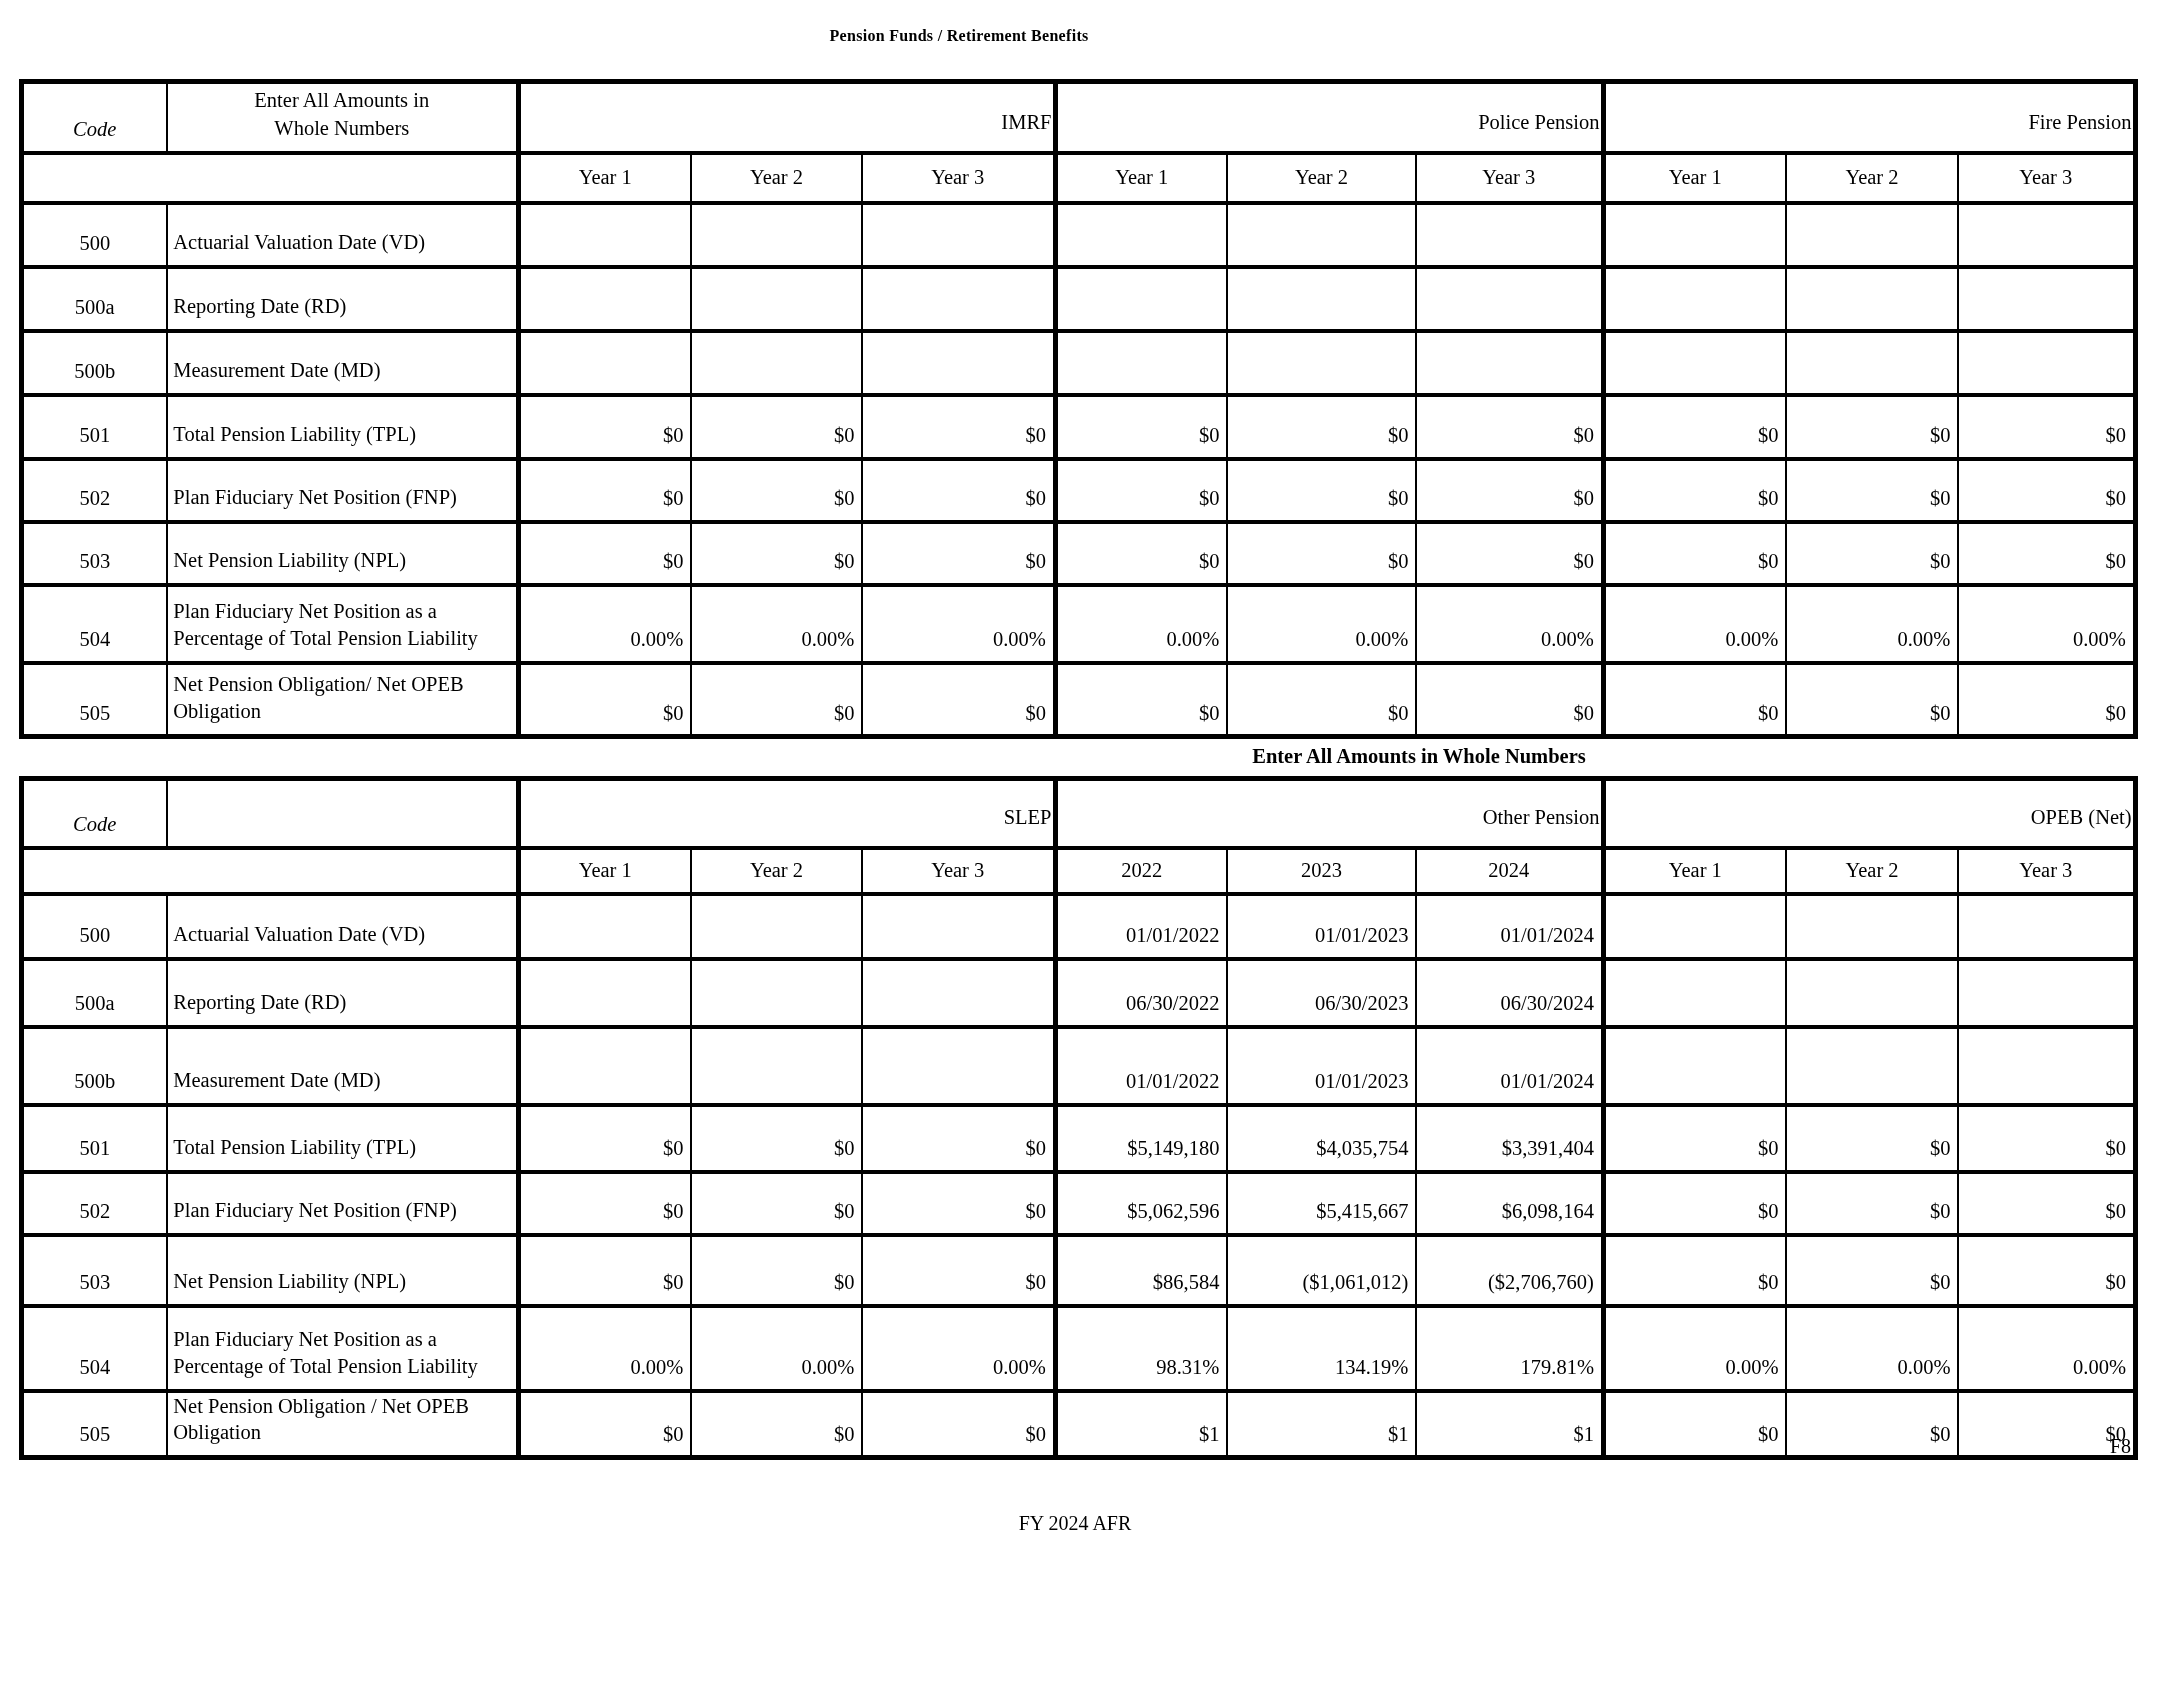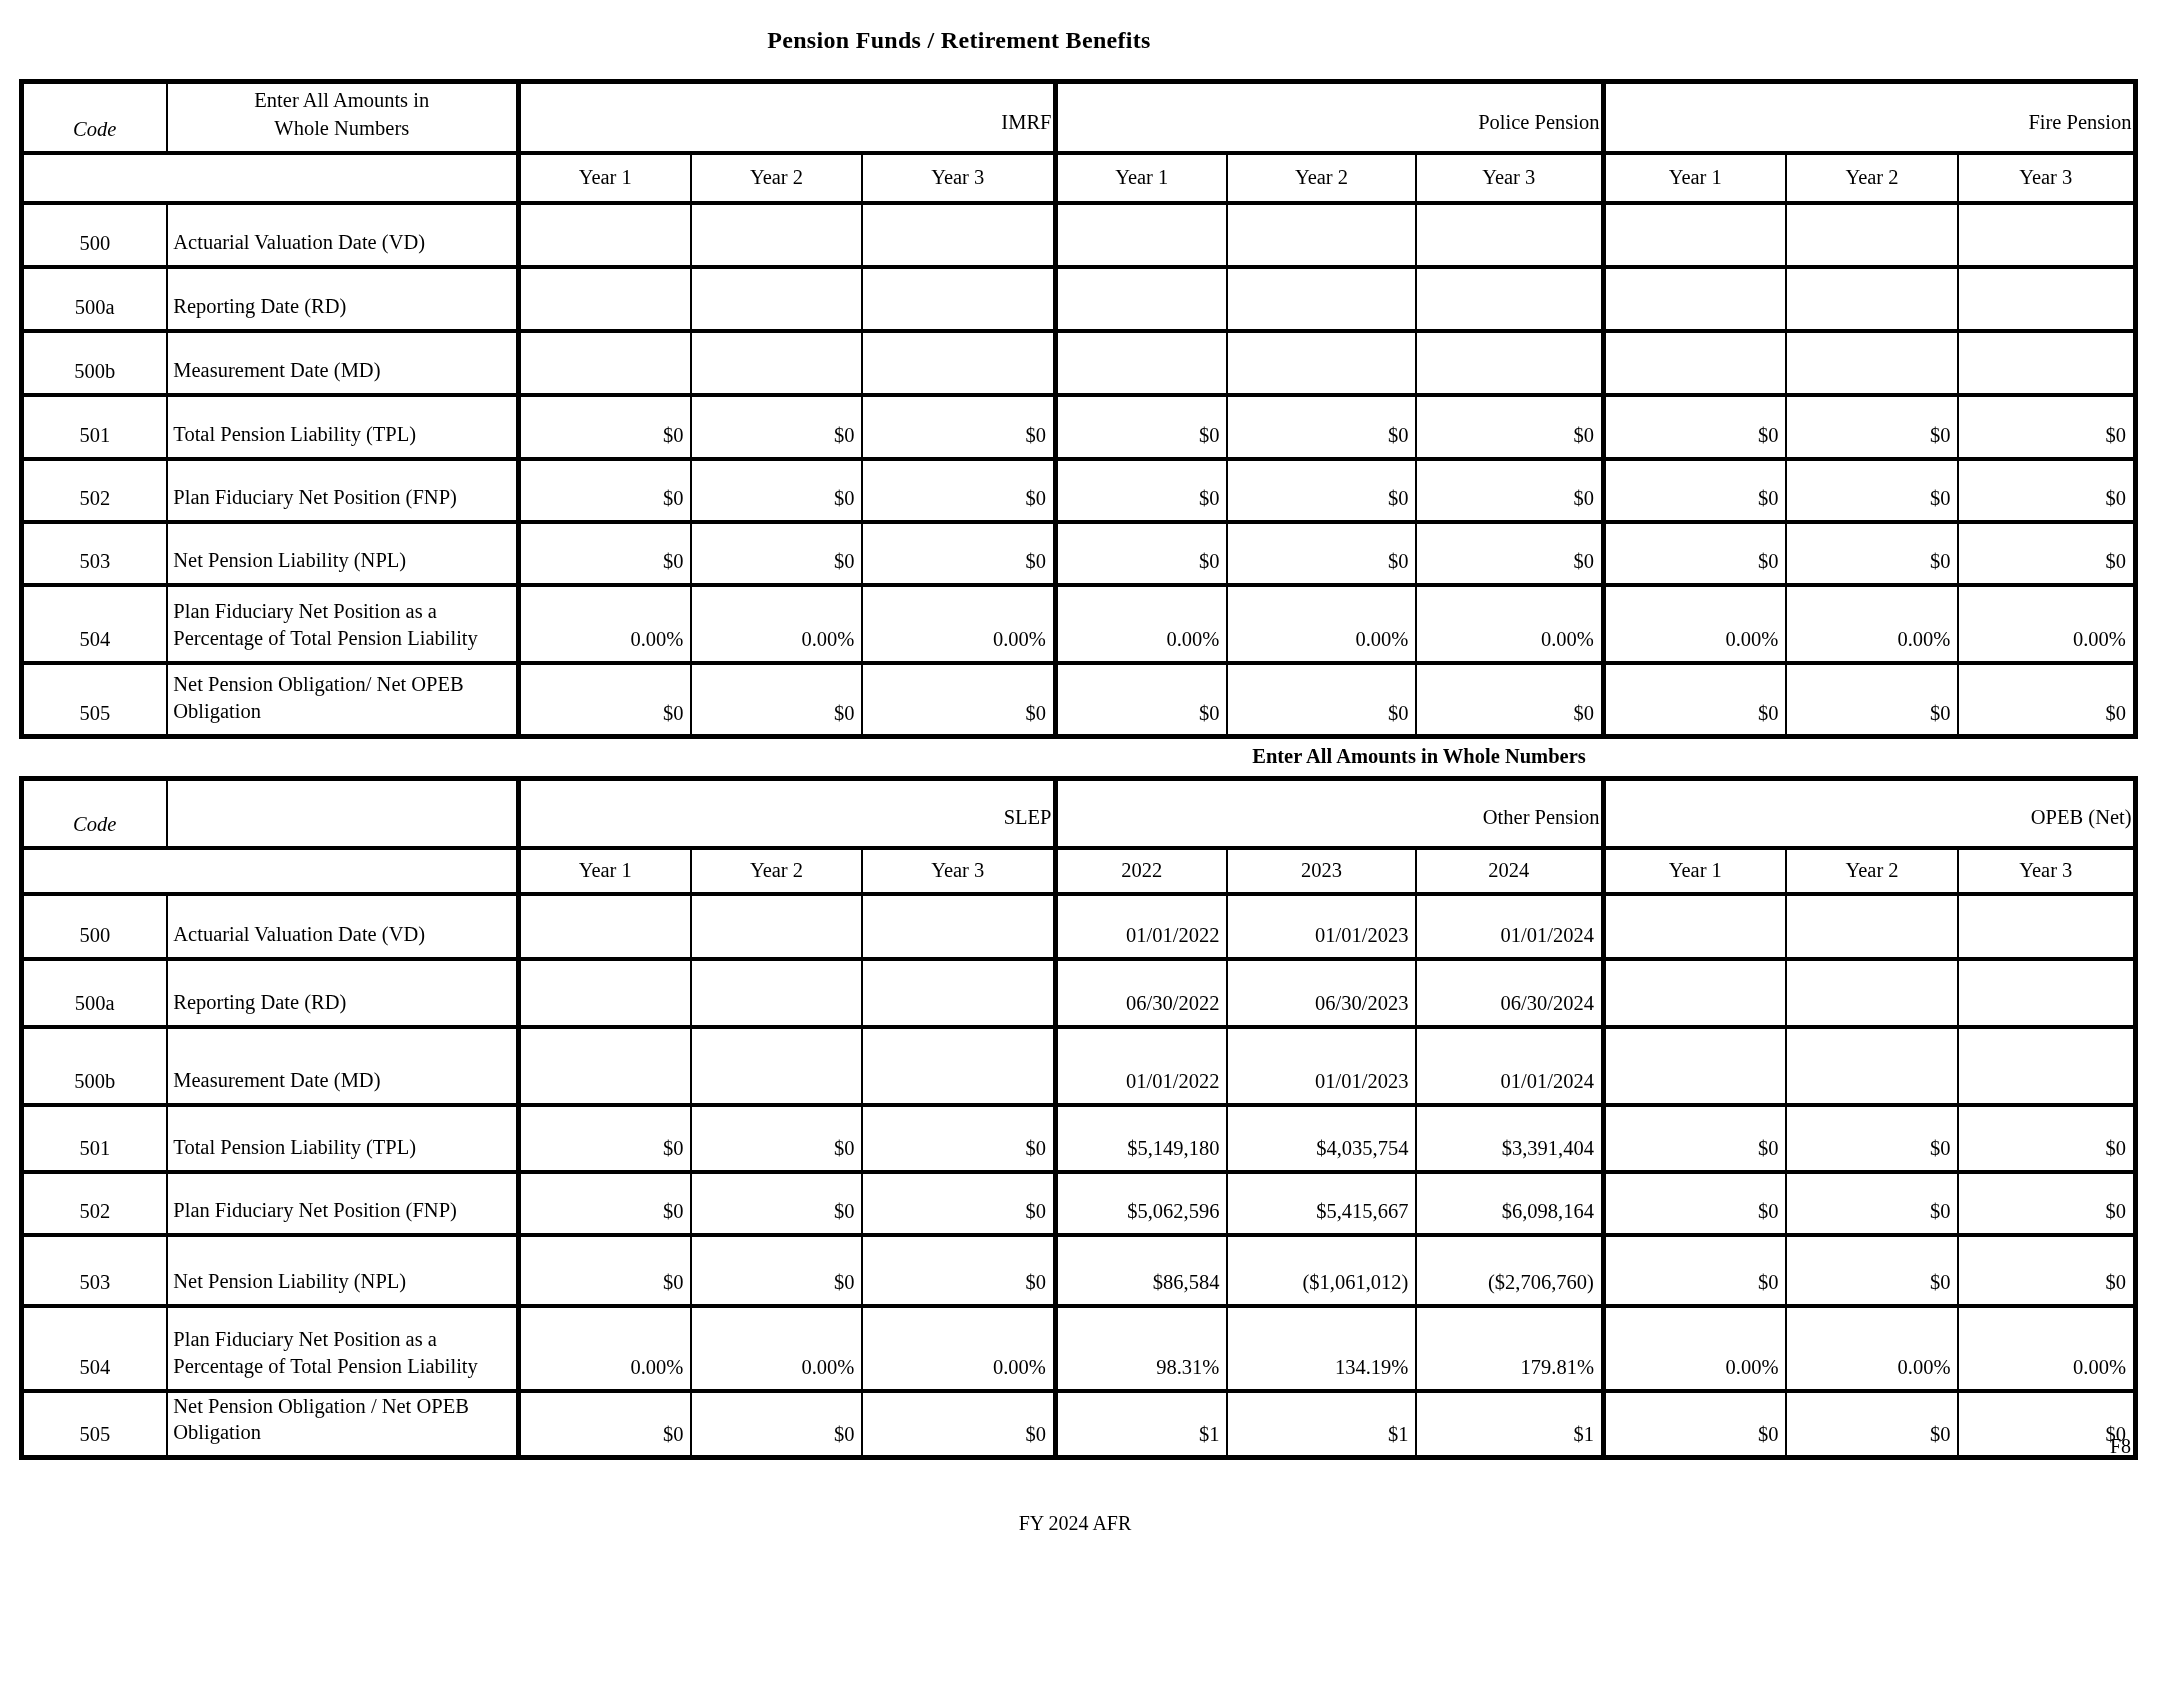--- a/index.html
+++ b/index.html
@@ -12,21 +12,21 @@
     font-family: "Liberation Serif", "DejaVu Serif", serif;
     color: #000000;
   }
   .page-title {
     position: absolute;
     top: 26.5px;
     left: 0;
     width: 1918px;
     text-align: center;
     font-weight: bold;
-    font-size: 24px;
+    font-size: 16px;
     letter-spacing: 0.3px;
   }
   table.form-table {
     position: absolute;
     left: 18.5px;
     width: 2113px;
     border-collapse: collapse;
     table-layout: fixed;
     border: 5.3px solid #000;
     background: #fff;

